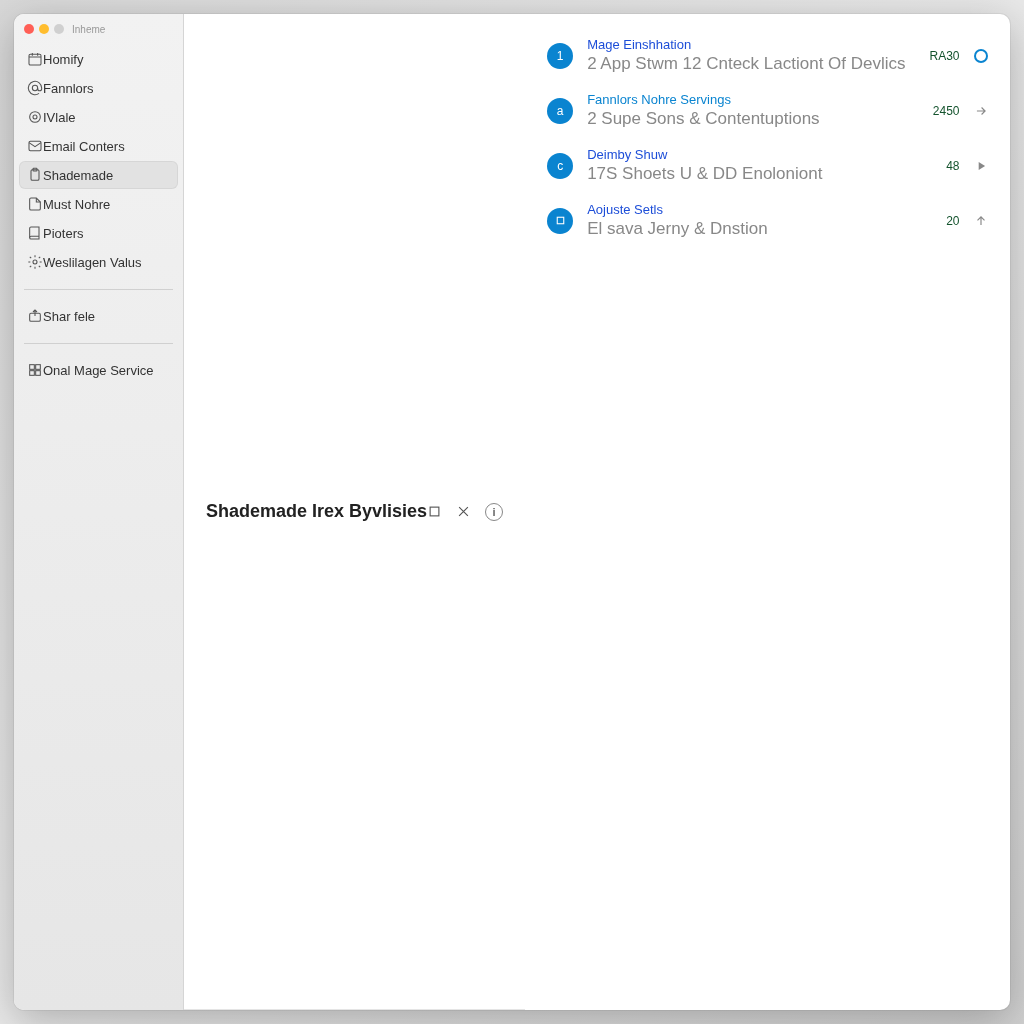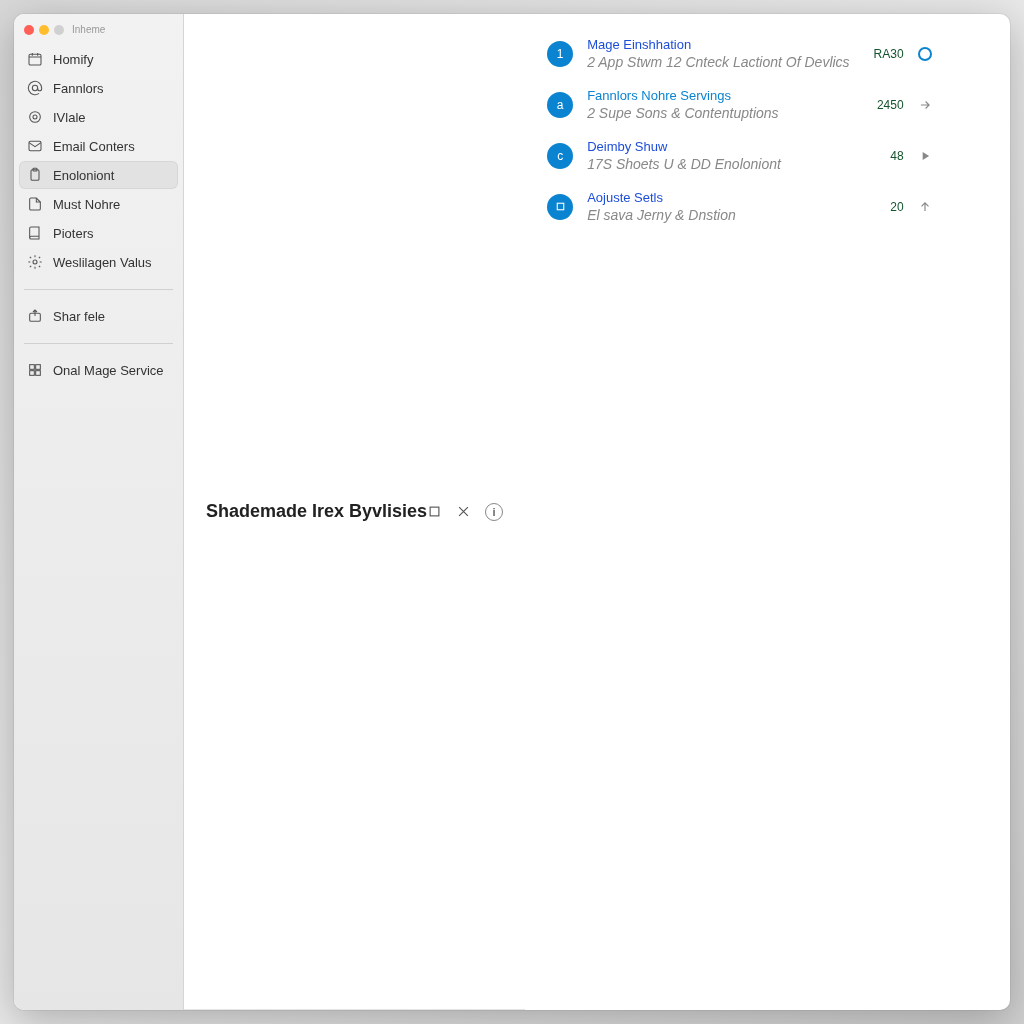--- a/index.html
+++ b/index.html
@@ -28,40 +28,39 @@
       background: linear-gradient(to bottom, #f2f2f2, #e6e6e6);
       border-right: 1px solid #d5d5d5;
       display: flex;
       flex-direction: column;
       padding-top: 6px;
     }
     .traffic-lights {
       display: flex;
       gap: 5px;
       padding: 4px 10px 6px 10px;
-      align-items: center;
+      align-items: flex-start;
     }
     .traffic-light {
       width: 10px;
       height: 10px;
       border-radius: 50%;
     }
     .tl-red { background: #ff5f56; }
     .tl-yellow { background: #ffbd2e; }
     .tl-green { background: #d0d0d0; }
     .tl-label {
       font-size: 10px;
       color: #999;
       margin-left: 3px;
     }
     .nav-list { list-style: none; padding: 4px 5px; }
     .nav-item {
       display: flex;
       align-items: center;
-      gap: 10px;
       padding: 6px 8px;
       border-radius: 6px;
       font-size: 13px;
       color: #333;
       cursor: pointer;
       margin-bottom: 1px;
     }
     .nav-item.active {
       background: #e2e2e2;
       box-shadow: inset 0 0 0 1px rgba(0,0,0,0.05);
@@ -129,23 +128,22 @@
     }
     .item-text { flex: 1; }
     .item-title {
       font-size: 13px;
       color: #1d4ed8;
       font-weight: 500;
       margin-bottom: 2px;
     }
     .item-title.accent { color: #0a84d0; }
     .item-sub {
-      font-size: 14px;
+      font-size: 17px;
       color: #888;
-      font-style: italic;
     }
     .item-meta {
       font-size: 12px;
       color: #14532d;
       text-align: right;
       min-width: 40px;
     }
     .item-action {
       width: 14px; height: 14px;
       color: #888;
@@ -216,21 +214,21 @@
           </span>
         <span>Email Conters</span>
       </li>
       <li class="nav-item active">
         <span class="nav-icon">
             <svg viewBox="0 0 24 24" fill="none" stroke="currentColor" stroke-width="1.6">
               <rect x="6" y="4" width="12" height="16" rx="2"></rect>
               <rect x="9" y="2" width="6" height="4" rx="1"></rect>
             </svg>
           </span>
-        <span>Enoloniont</span>
+        <span>Shademade</span>
       </li>
       <li class="nav-item">
         <span class="nav-icon">
             <svg viewBox="0 0 24 24" fill="none" stroke="currentColor" stroke-width="1.6">
               <path d="M14 3H6a2 2 0 0 0-2 2v14a2 2 0 0 0 2 2h12a2 2 0 0 0 2-2V9l-6-6z"></path>
               <path d="M14 3v6h6"></path>
             </svg>
           </span>
         <span>Must Nohre</span>
       </li>

